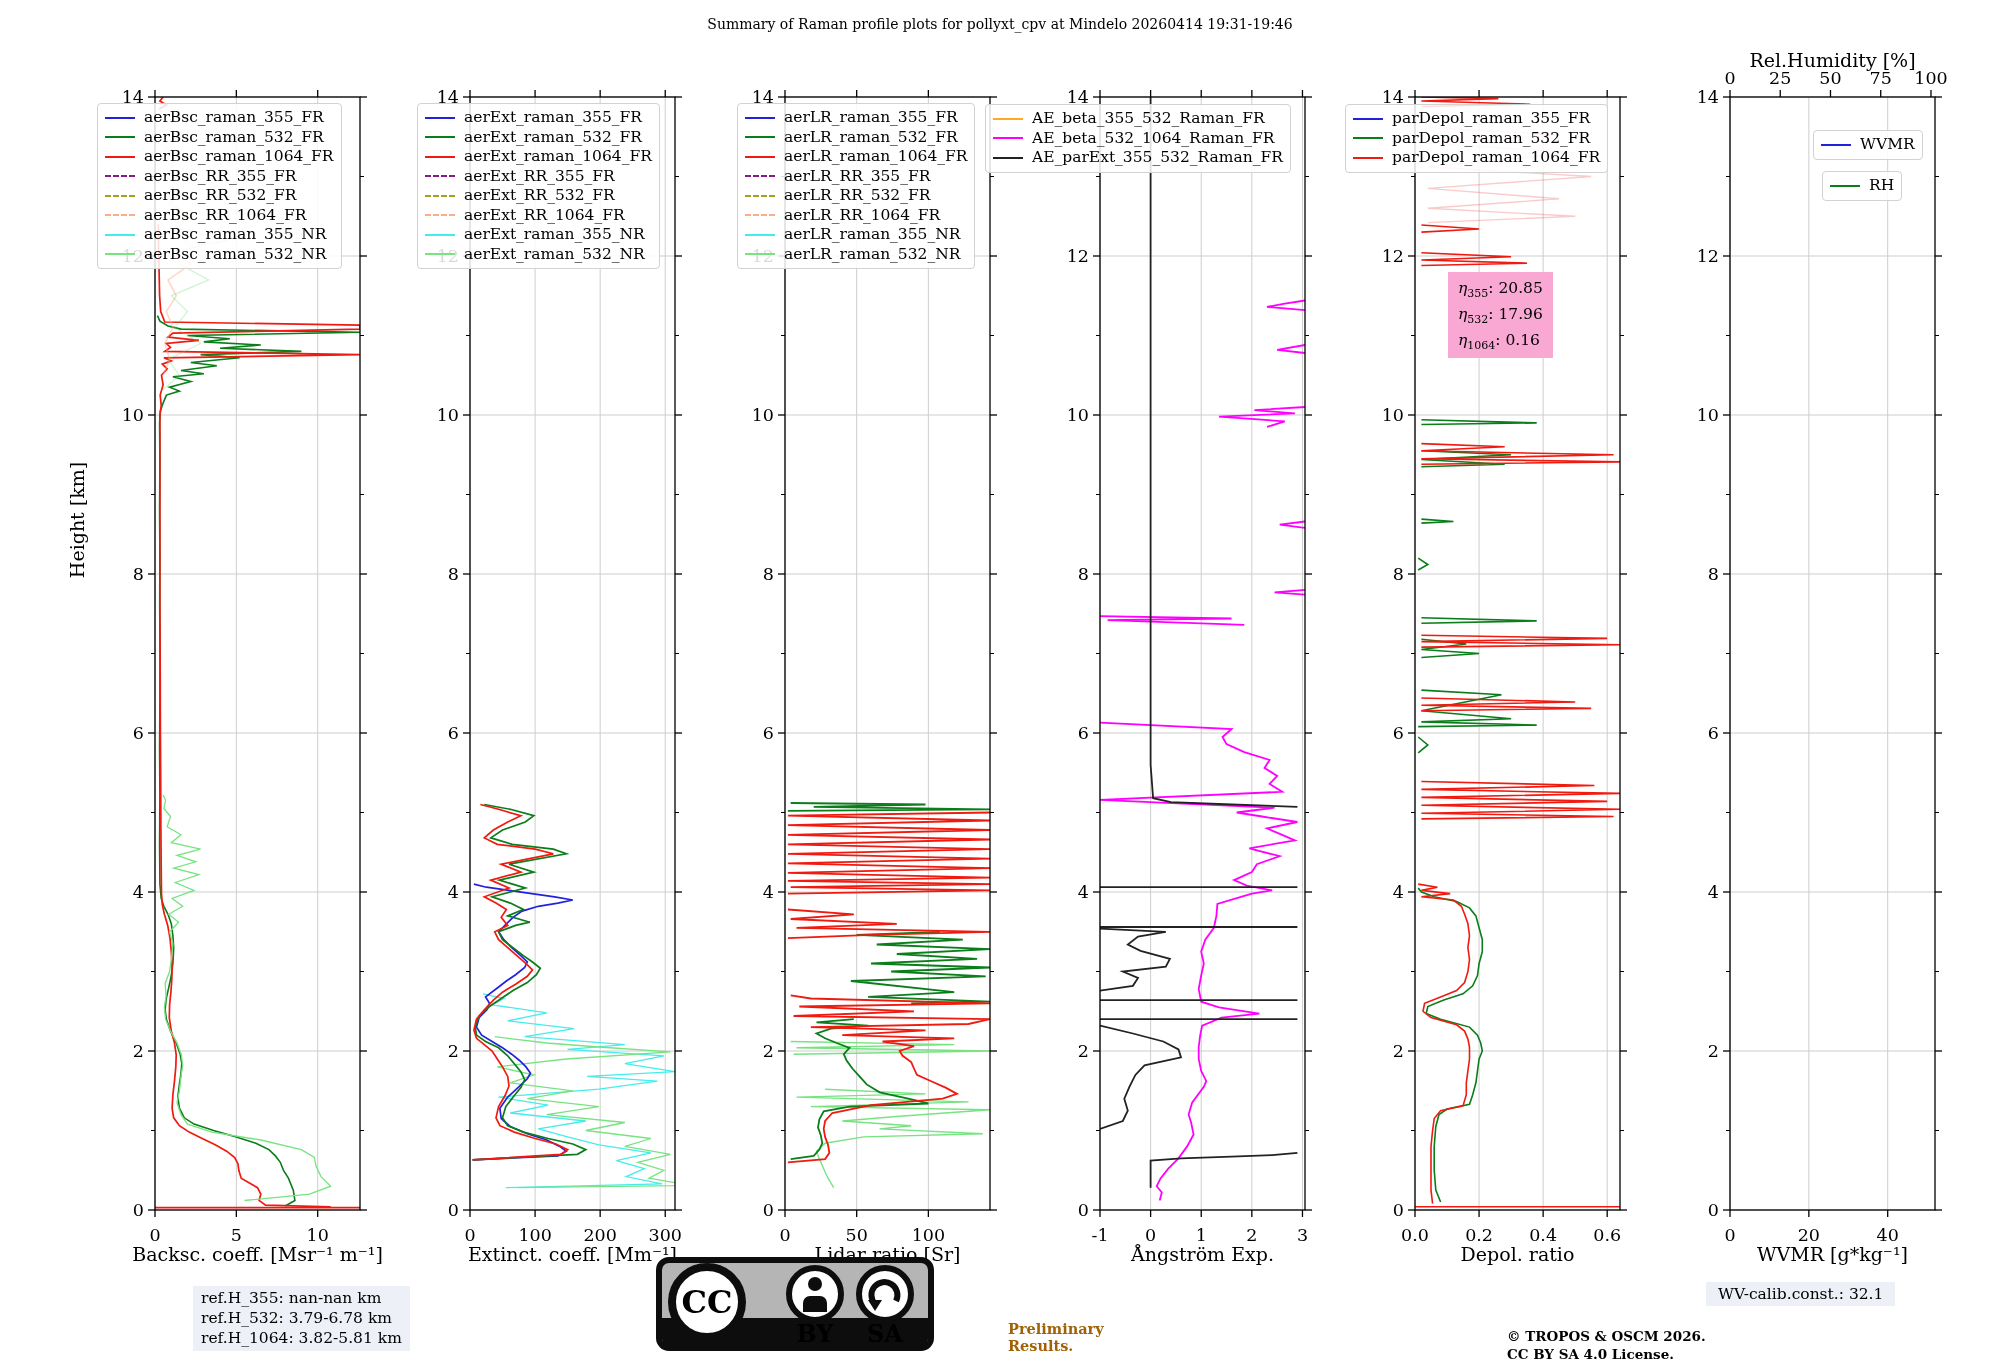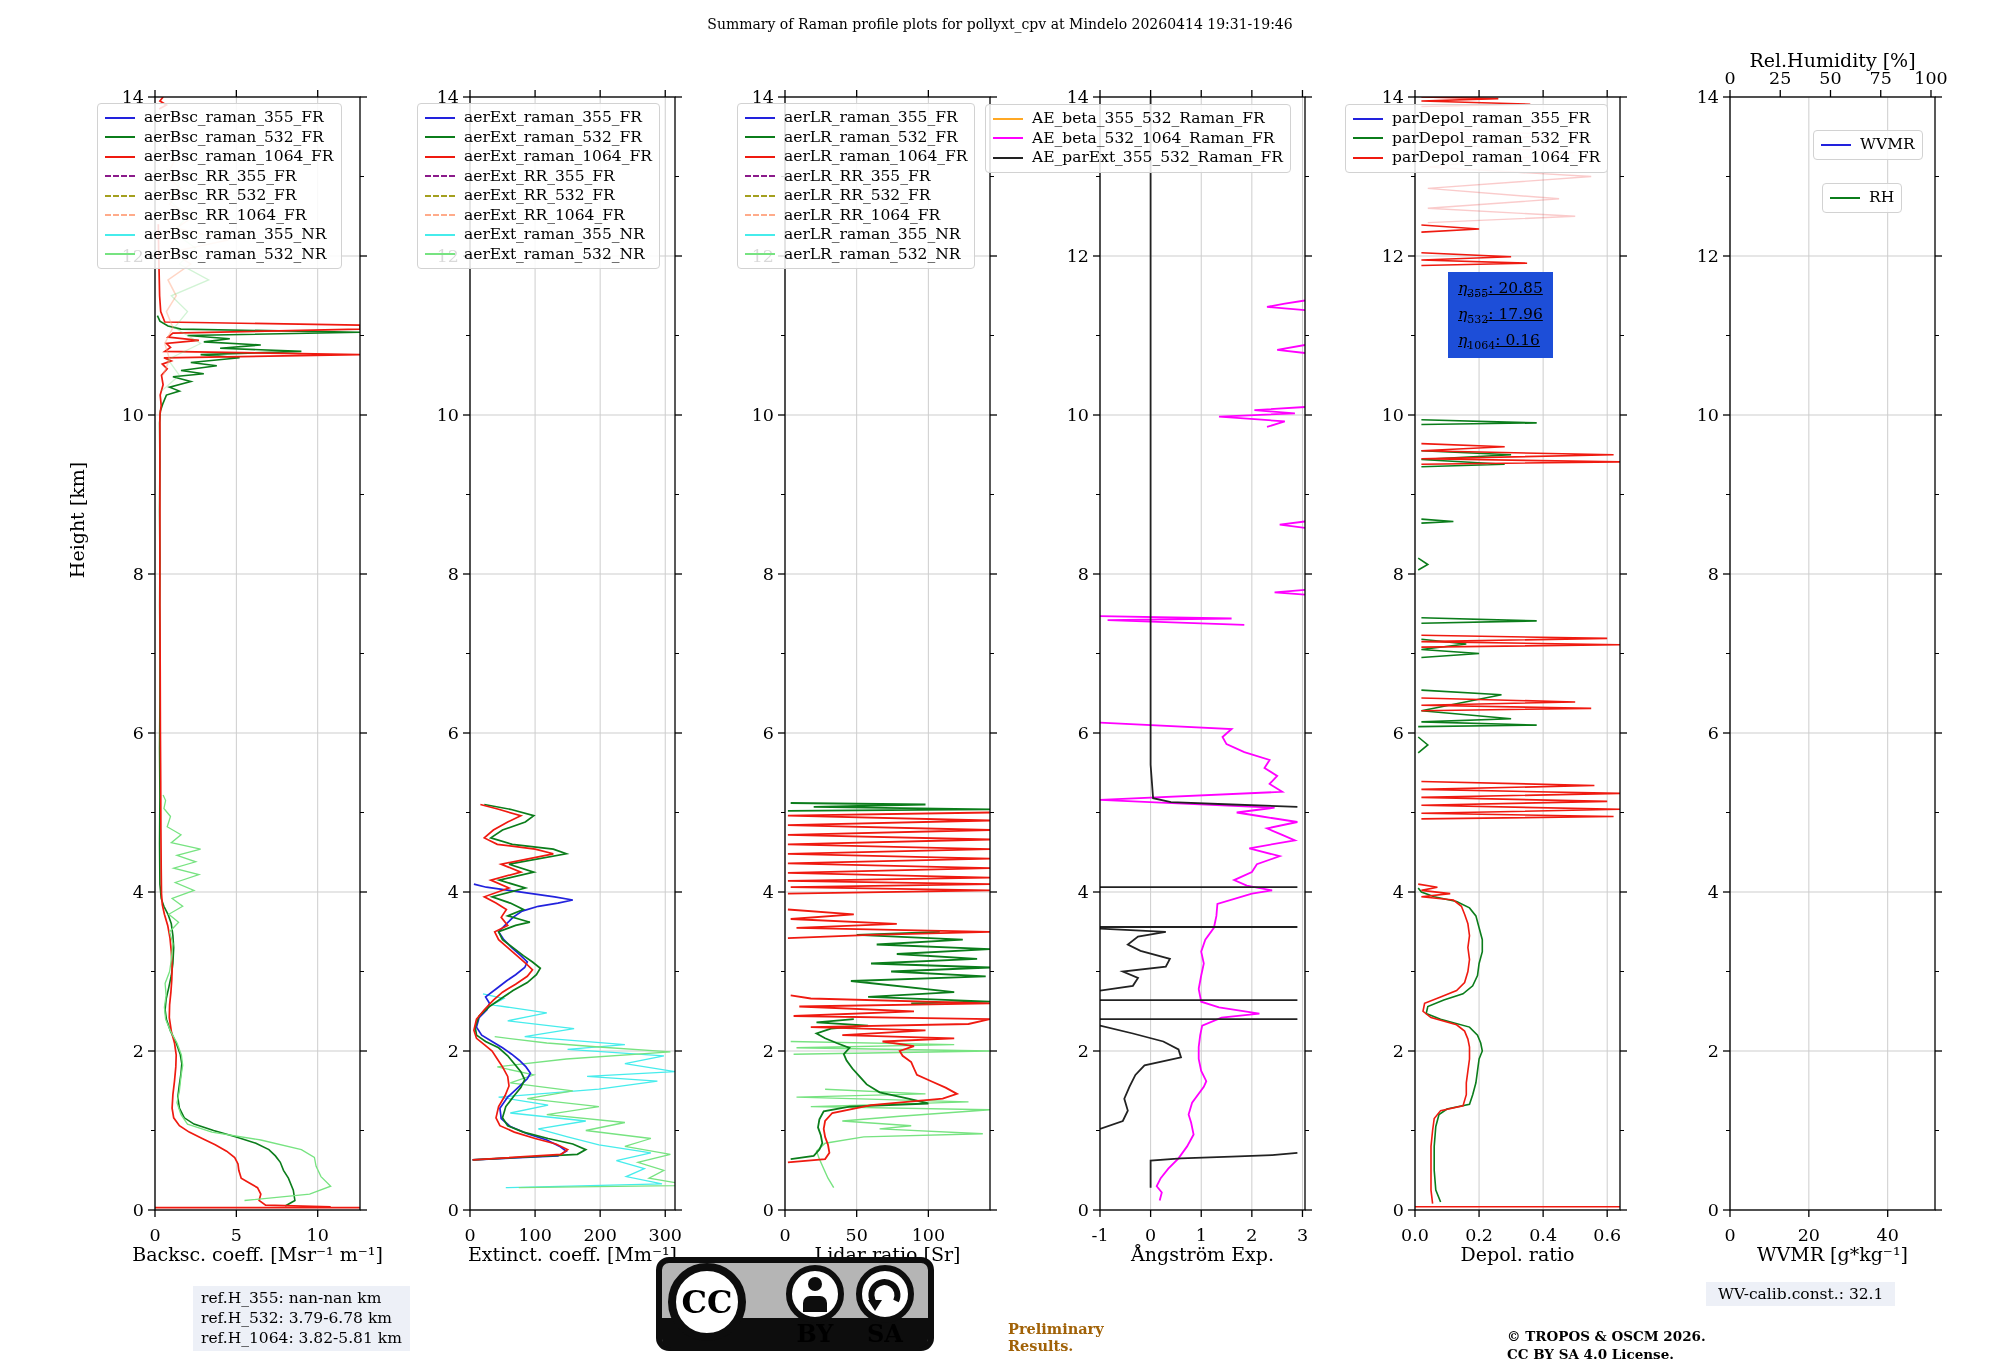--- a/index.html
+++ b/index.html
@@ -12,22 +12,22 @@
   .panel svg{position:absolute;left:0;top:0;overflow:visible;}
   svg text{font-family:"DejaVu Serif",serif;fill:#000;}
   .xlabel{position:absolute;left:48px;top:1168px;width:205px;display:flex;justify-content:center;
           font-size:19px;white-space:nowrap;}
   .toplabel{position:absolute;left:48px;top:-26px;width:205px;display:flex;justify-content:center;
           font-size:19px;white-space:nowrap;}
   .legend{position:absolute;background:rgba(255,255,255,0.85);border:1px solid #d2d2d2;border-radius:4px;
           padding:4px 7px 4px 7px;font-size:15.5px;line-height:1.26;white-space:nowrap;z-index:3;}
   .legend .row{display:flex;align-items:center;gap:9px;}
   .legend .sw{width:30px;border-top:2.5px solid #000;flex:0 0 30px;}
-  .etabox{position:absolute;left:81px;top:197px;background:#1d4ed8;padding:4px 10px;
-          font-size:15.5px;line-height:1.55;z-index:2;white-space:nowrap;text-decoration:underline;}
+  .etabox{position:absolute;left:81px;top:197px;background:#f9a8d4;padding:4px 10px;
+          font-size:15.5px;line-height:1.55;z-index:2;white-space:nowrap;}
   .refh{position:absolute;left:193px;top:1286px;background:#edf0f7;padding:3px 8px;
         font-size:15.5px;line-height:1.28;}
   .ccbadge{position:absolute;left:655px;top:1256px;}
   .prelim{position:absolute;left:1008px;top:1320px;color:#a16207;font-weight:bold;
           font-size:14.5px;line-height:1.2;}
   .tropos{position:absolute;left:1507px;top:1328px;font-weight:bold;font-size:13.5px;line-height:1.3;}
   .wvbox{position:absolute;left:1706px;top:1282px;background:#edf0f7;padding:3px 12px;font-size:15.5px;}
   sub{font-size:11px;}
 </style>
 </head>
@@ -713,21 +713,21 @@
       </svg>
     <div class="toplabel">
         <span>Rel.Humidity [%]</span>
       </div>
     <div class="legend" style="left:131px;top:55px;">
         <div class="row">
           <span class="sw" style="border-top-color: rgb(34, 34, 221); border-top-style: solid;"></span>
           <span>WVMR</span>
         </div>
       </div>
-    <div class="legend" style="left:140px;top:108px;">
+    <div class="legend" style="left:140px;top:96px;">
         <div class="row">
           <span class="sw" style="border-top-color: rgb(11, 125, 27); border-top-style: solid;"></span>
           <span>RH</span>
         </div>
       </div>
     <div class="xlabel">
         <span>WVMR [g*kg⁻¹]</span>
       </div>
   </div>
 

